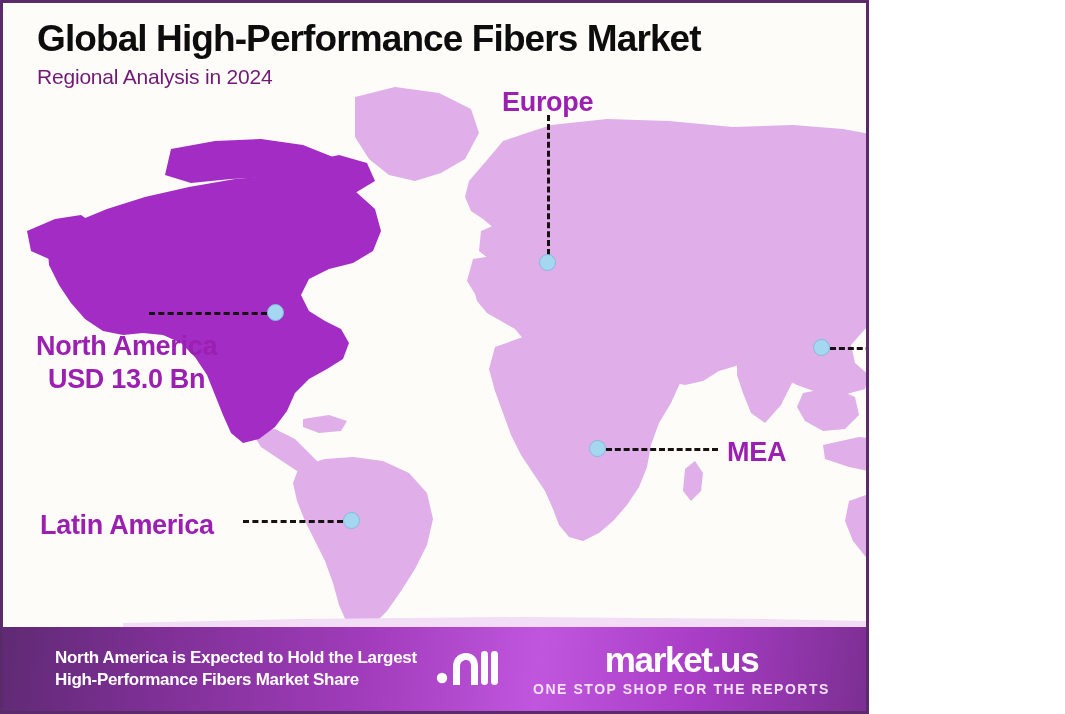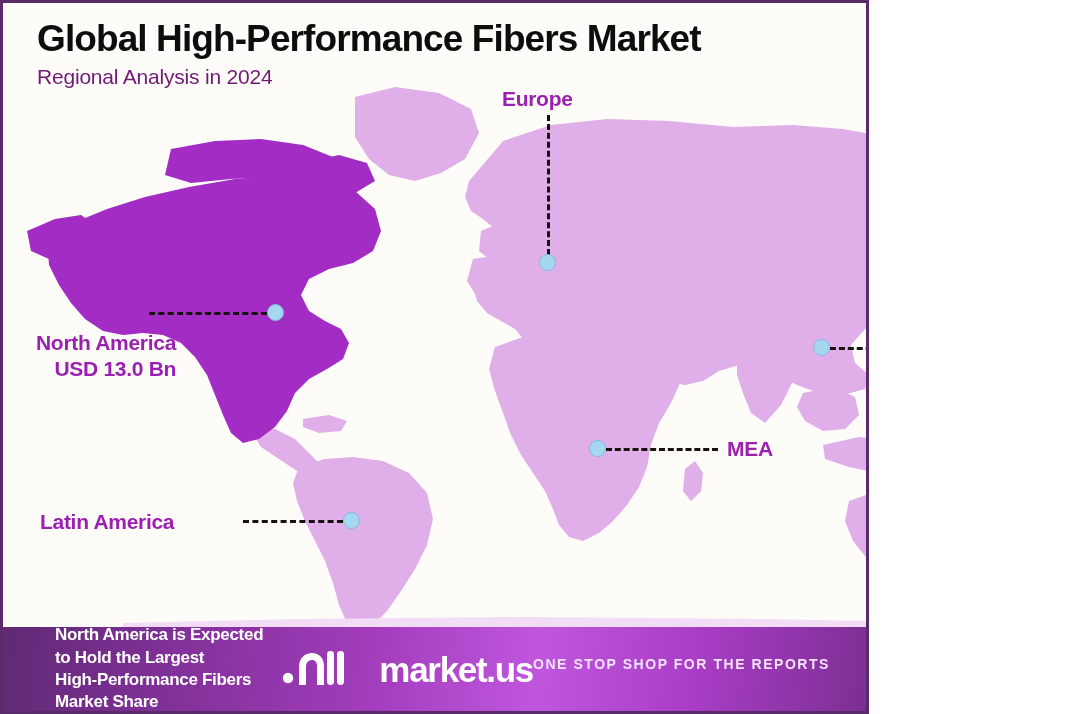--- a/index.html
+++ b/index.html
@@ -81,31 +81,31 @@
     position: absolute;
     z-index: 13;
     border-left: 3px dashed #15120f;
     width: 0;
   }
 
   .region-label {
     position: absolute;
     color: #9b1fb0;
     font-weight: 700;
-    font-size: 21px;
+    font-size: 27px;
     letter-spacing: -0.3px;
     line-height: 1.22;
     z-index: 16;
     white-space: pre-line;
   }
   .label-europe { left: 499px; top: 83px; }
   .label-apac   { left: 955px; top: 329px; }
   .label-mea    { left: 724px; top: 433px; }
   .label-latam  { left: 37px;  top: 506px; }
-  .label-na     { left: 33px;  top: 327px; text-align: right; }
+  .label-na     { left: 33px;  top: 327px; text-align: center; }
 
   
   .footer {
     position: absolute;
     left: 0;
     right: 0;
     bottom: 0;
     height: 84px;
     background: linear-gradient(96deg,
         #5f2a74 0%,
@@ -131,22 +131,22 @@
   }
   .logo {
     display: flex;
     align-items: center;
     gap: 11px;
     padding-right: 12px;
   }
   .logo-mark { flex: 0 0 auto; }
   .logo-text-block {
     display: flex;
-    flex-direction: row;
-    align-items: flex-start;
+    flex-direction: column;
+    align-items: center;
     margin-left: 24px;
   }
   .logo-word {
     color: #ffffff;
     font-size: 35px;
     font-weight: 700;
     letter-spacing: -1.3px;
     line-height: 1;
   }
   .logo-tag {

